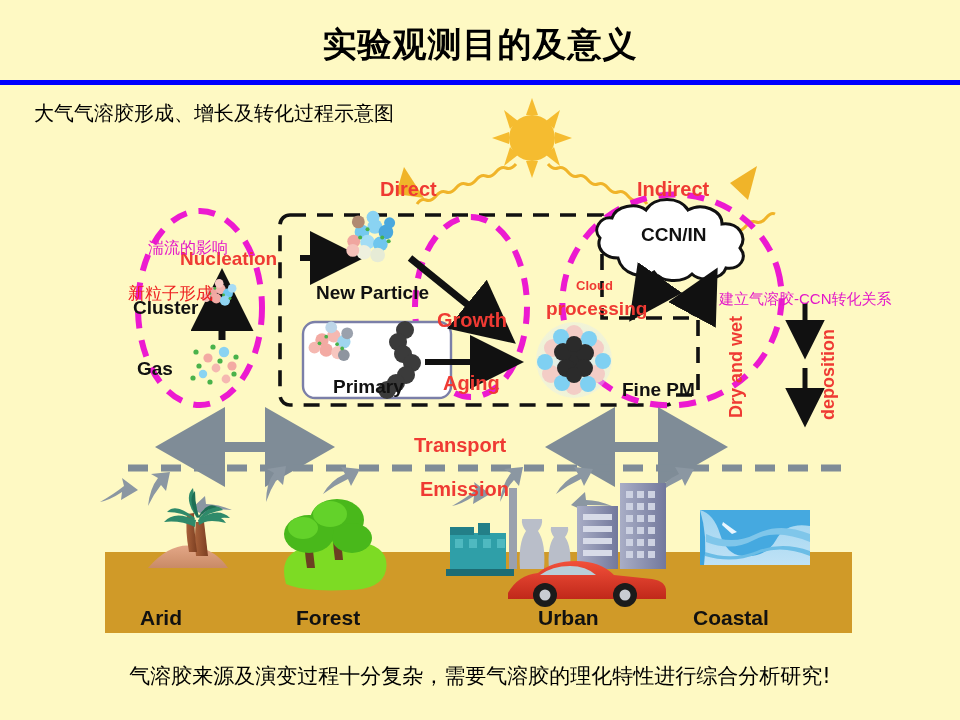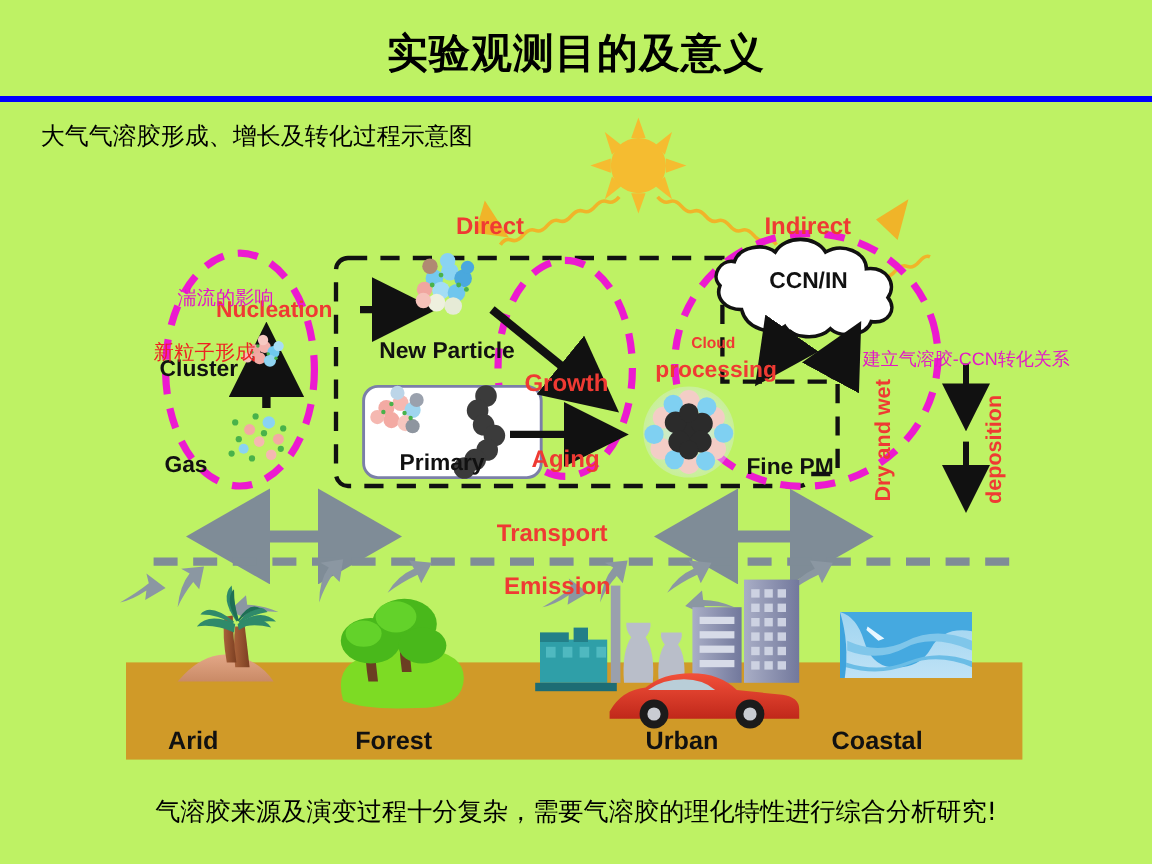--- a/index.html
+++ b/index.html
@@ -6,21 +6,21 @@
   html, body {
     margin: 0; padding: 0;
     width: 960px; height: 720px;
     background: #ffffff;
     font-family: "Liberation Sans", sans-serif;
     overflow: hidden;
   }
   #slide {
     position: relative;
     width: 960px; height: 720px;
-    background: #bef264;
+    background: #fef9c3;
   }
 
   
   .slide-title {
     position: absolute;
     left: 0; top: 22px;
     width: 960px;
     text-align: center;
     font-size: 34px;
     font-weight: bold;
@@ -449,21 +449,21 @@
         </g>
       </g>
 
     </svg>
 
     <div class="fig-label lbl-red" style="left:380px; top:88px; font-size:20px;">Direct</div>
     <div class="fig-label lbl-red" style="left:637px; top:88px; font-size:20px;">Indirect</div>
 
     <div class="fig-label lbl-red" style="left:180px; top:158px; font-size:19px;">Nucleation</div>
     <div class="fig-label lbl-black" style="left:133px; top:207px; font-size:19px;">Cluster</div>
-    <div class="fig-label lbl-black" style="left:137px; top:268px; font-size:19px;margin-top:19px;">Gas</div>
+    <div class="fig-label lbl-black" style="left:137px; top:268px; font-size:19px;">Gas</div>
 
     <div class="fig-label lbl-black" style="left:316px; top:192px; font-size:19px;">New Particle</div>
     <div class="fig-label lbl-black" style="left:333px; top:286px; font-size:19px;">Primary</div>
 
     <div class="fig-label lbl-red" style="left:437px; top:171px; font-size:20px;margin-top:48px;">Growth</div>
     <div class="fig-label lbl-red" style="left:443px; top:282px; font-size:20px;">Aging</div>
 
     <div class="fig-label lbl-black" style="left:641px; top:134px; font-size:19px;">CCN/IN</div>
     <div class="fig-label lbl-red" style="left:576px; top:188px; font-size:13px;">Cloud</div>
     <div class="fig-label lbl-red" style="left:546px; top:208px; font-size:19px;">processing</div>

